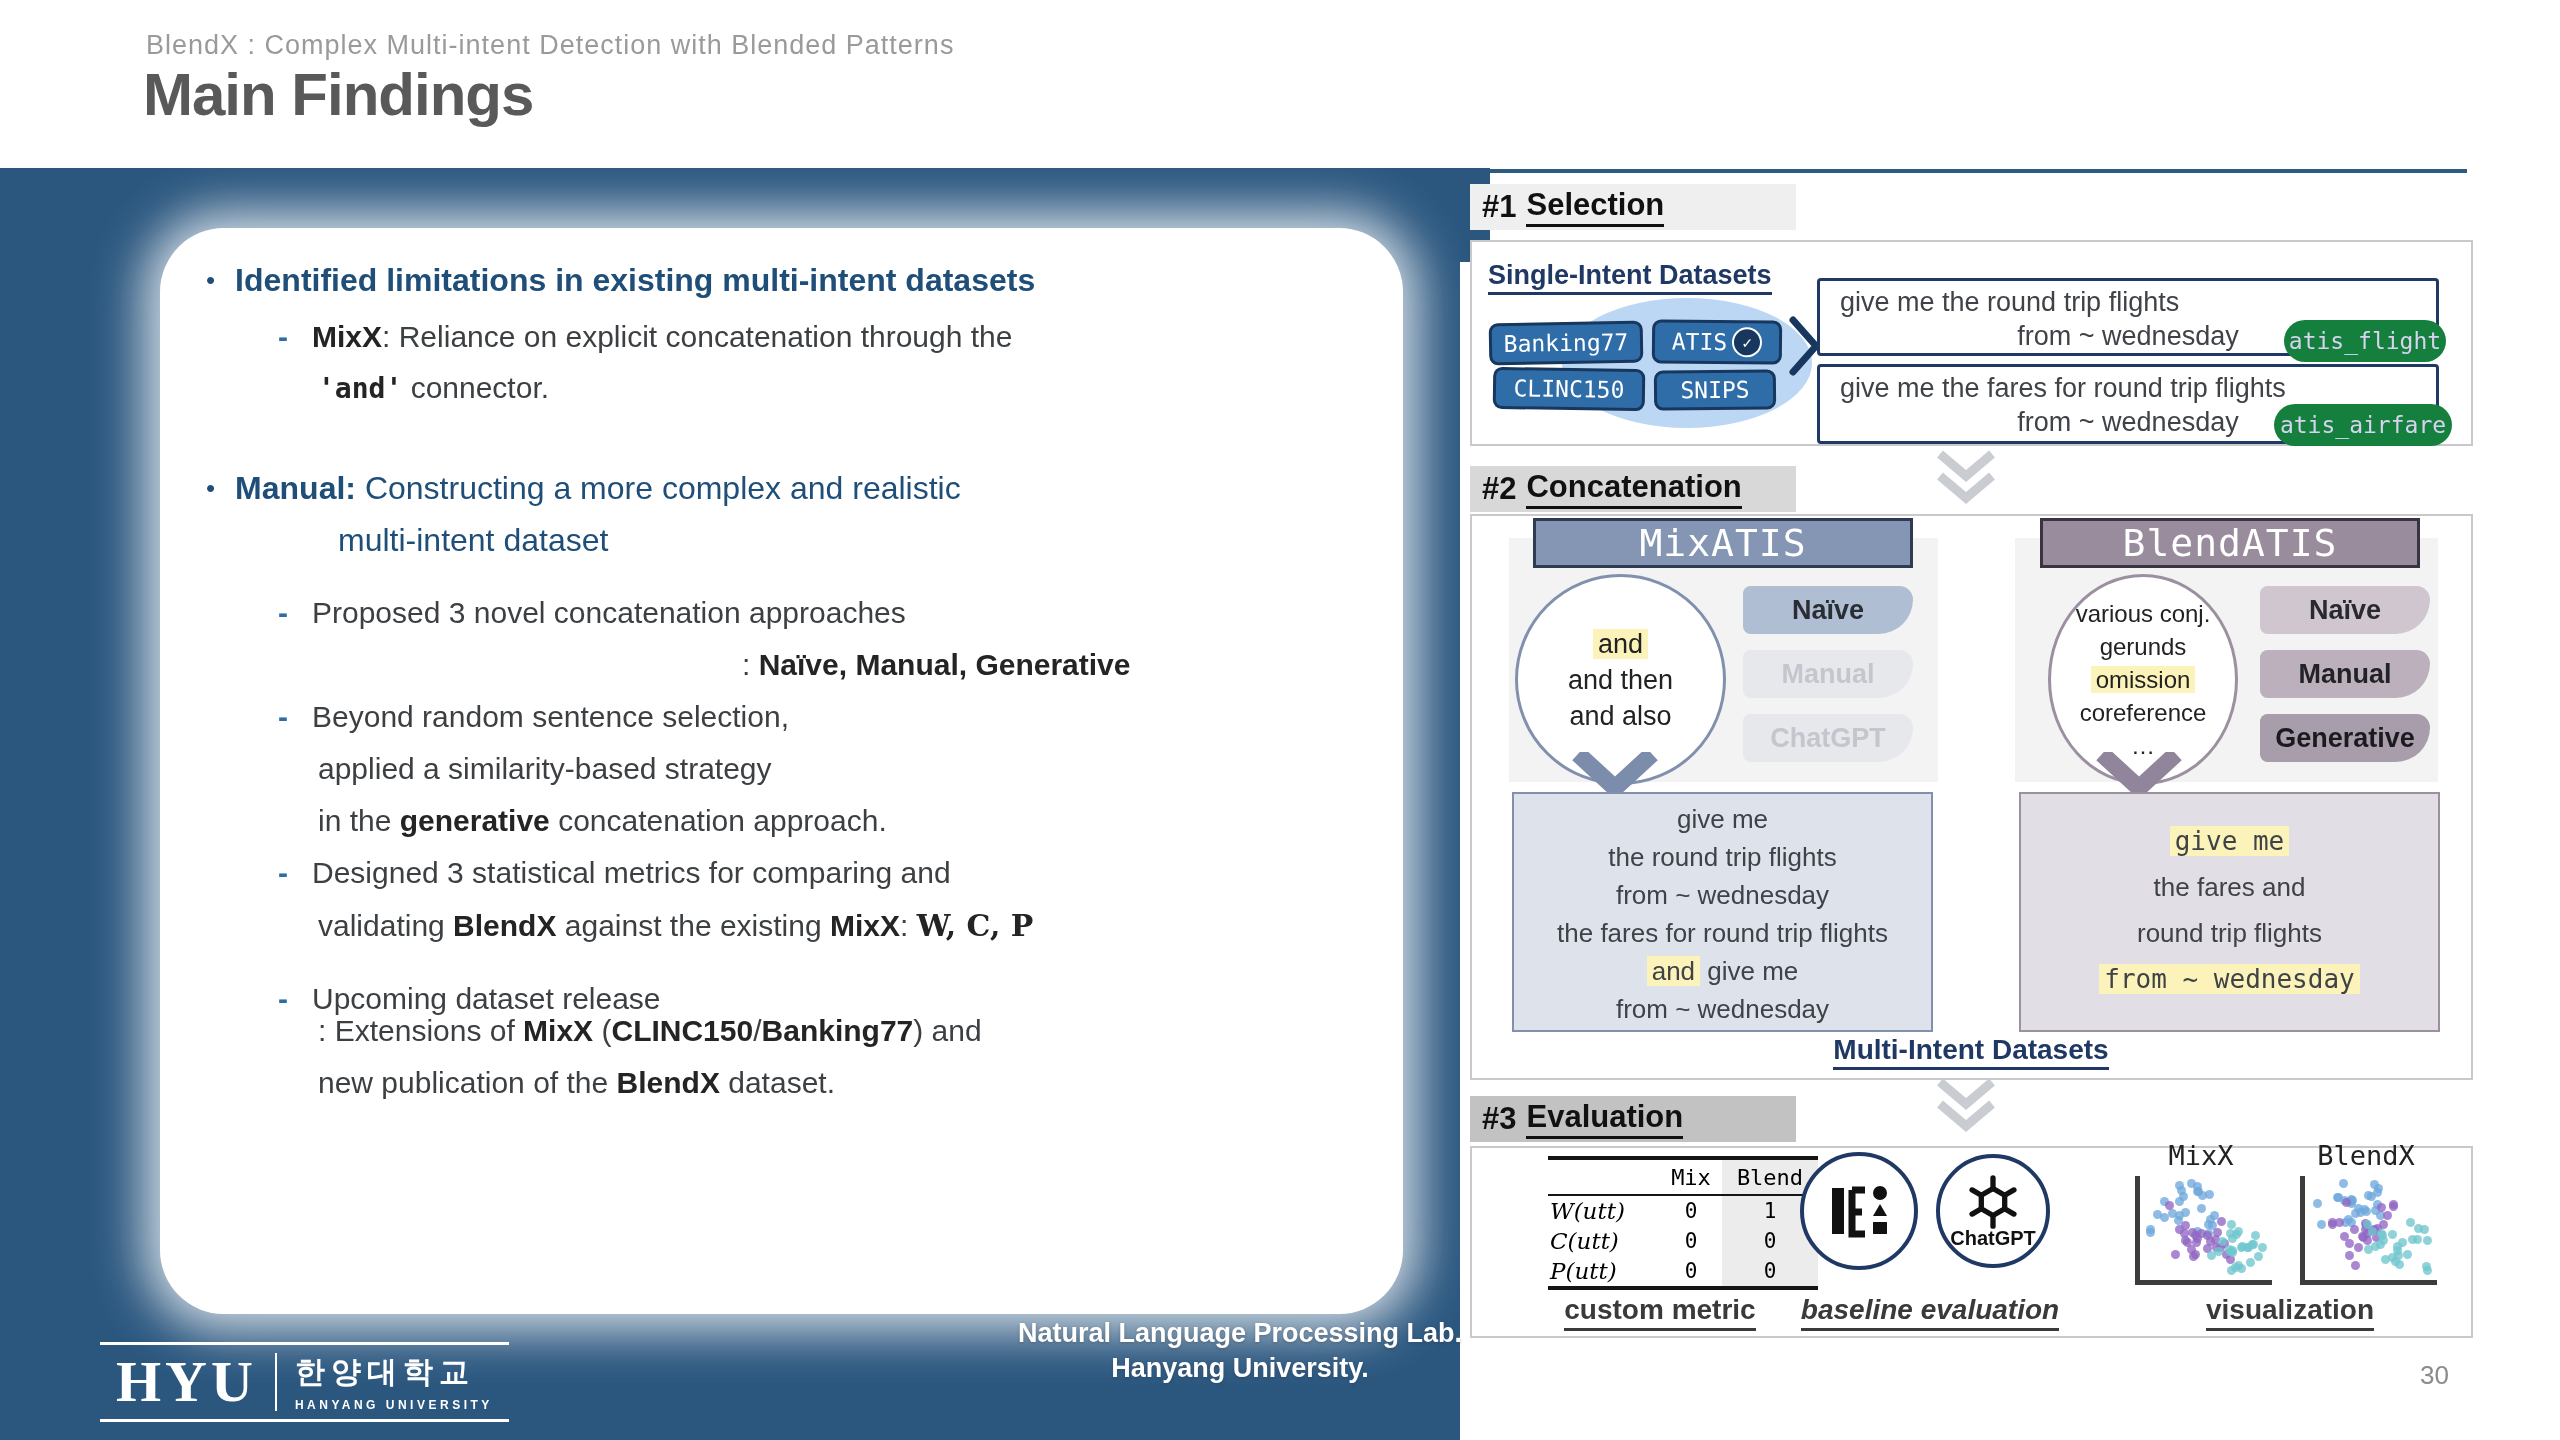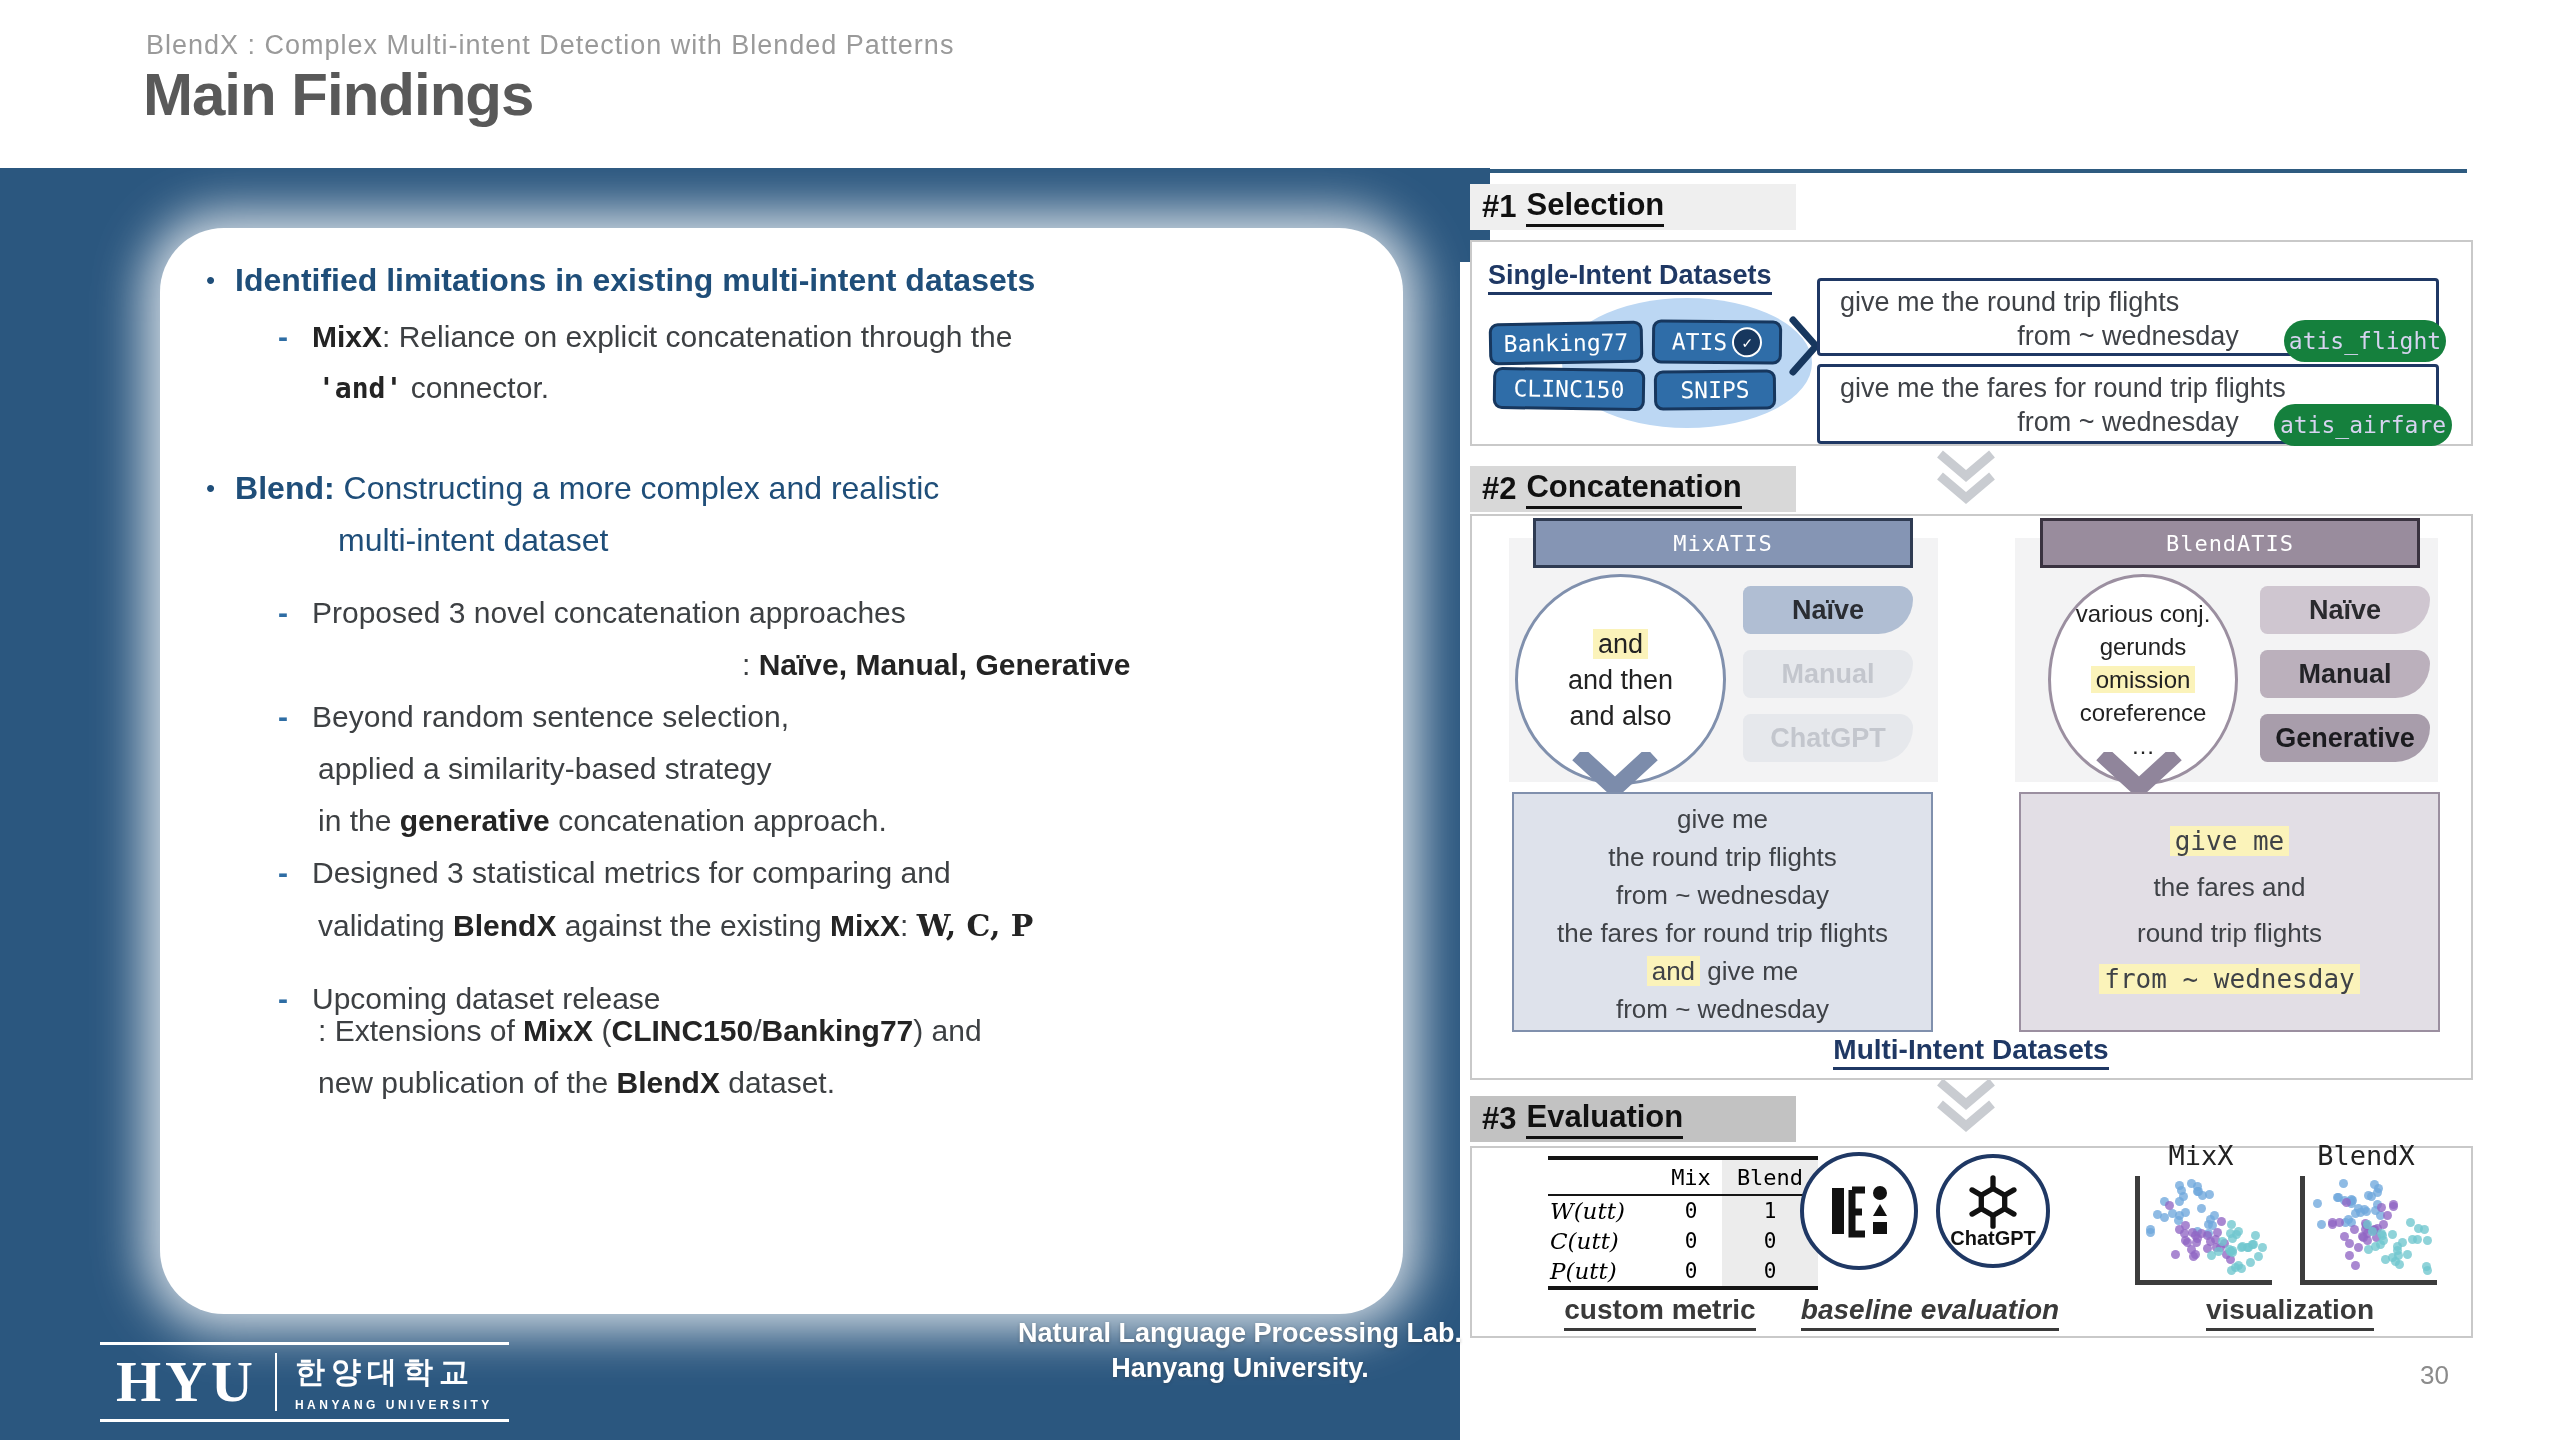--- a/index.html
+++ b/index.html
@@ -48,21 +48,21 @@
           font-size:27px;color:#3f4247;line-height:34px;box-sizing:border-box;padding-top:4px;}
   .uttbox .l1{text-align:left;padding-left:20px;white-space:nowrap;}
   .uttbox .l2{text-align:center;}
   .pill{position:absolute;background:#15803d;border-radius:22px;color:#d7d3f0;
         font-family:"DejaVu Sans Mono",monospace;font-size:23px;display:flex;align-items:center;
         justify-content:center;z-index:5;}
 
   
   .colpanel{position:absolute;background:#f3f3f4;}
   .colbar{position:absolute;width:380px;height:50px;display:flex;align-items:center;justify-content:center;
-          font-family:"DejaVu Sans Mono",monospace;font-size:22px;color:#fff;letter-spacing:1px;
+          font-family:"DejaVu Sans Mono",monospace;font-size:38px;color:#fff;letter-spacing:1px;
           box-sizing:border-box;border:3px solid #2f3b52;}
   .bar-mix{background:#8595b4;}
   .bar-blend{background:#998c9d;border-color:#3a3340;}
   .ell{position:absolute;background:#fff;border-radius:50%;display:flex;flex-direction:column;
        align-items:center;justify-content:center;text-align:center;color:#222;}
   .ell-mix{border:3px solid #8090ad;font-size:27px;line-height:36px;}
   .ell-blend{border:3px solid #9b8fa0;font-size:24px;line-height:33px;}
   .hl{background:#fbf3ba;padding:0 5px;}
   .tag{position:absolute;width:170px;height:48px;display:flex;align-items:center;justify-content:center;
        font-weight:bold;font-size:27px;border-radius:10px 18px 46px 10px;}
@@ -129,21 +129,21 @@
     </div>
 
     <div class="abs" style="left:46px;top:34px;">
       <span class="blt-dot">•</span><span class="blt-head">Identified limitations in existing multi-intent datasets</span>
     </div>
     <div class="abs body-line" style="left:158px;top:143px;">
       <span class="mono-b">'and'</span><span> connector.</span>
     </div>
 
     <div class="abs" style="left:46px;top:242px;">
-      <span class="blt-dot">•</span><span class="blt-head">Blend:</span><span class="blt-head navy-reg"> Constructing a more complex and realistic</span>
+      <span class="blt-dot">•</span><span class="blt-head">Manual:</span><span class="blt-head navy-reg"> Constructing a more complex and realistic</span>
     </div>
     <div class="abs blt-head navy-reg" style="left:178px;top:294px;">multi-intent dataset</div>
 
     <div class="abs body-line" style="left:118px;top:368px;">
       <span class="dash">-</span><span>Proposed 3 novel concatenation approaches</span>
     </div>
     <div class="abs body-line" style="left:582px;top:420px;">
       <span>: </span><span class="b">Naïve, Manual, Generative</span>
     </div>
 

